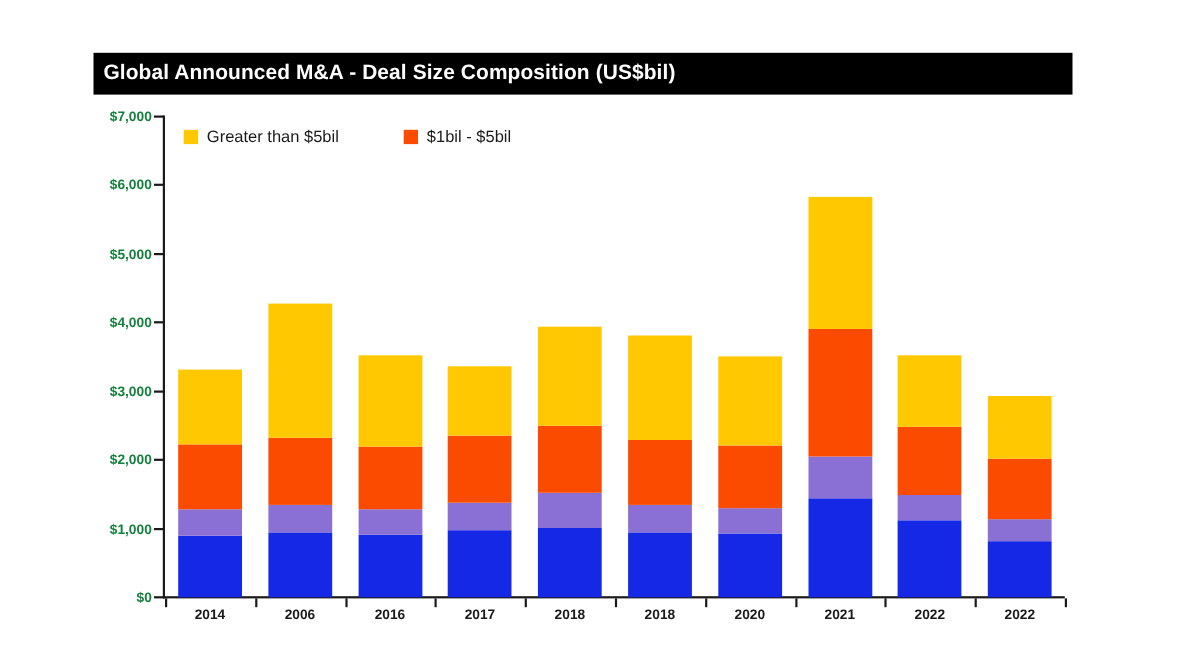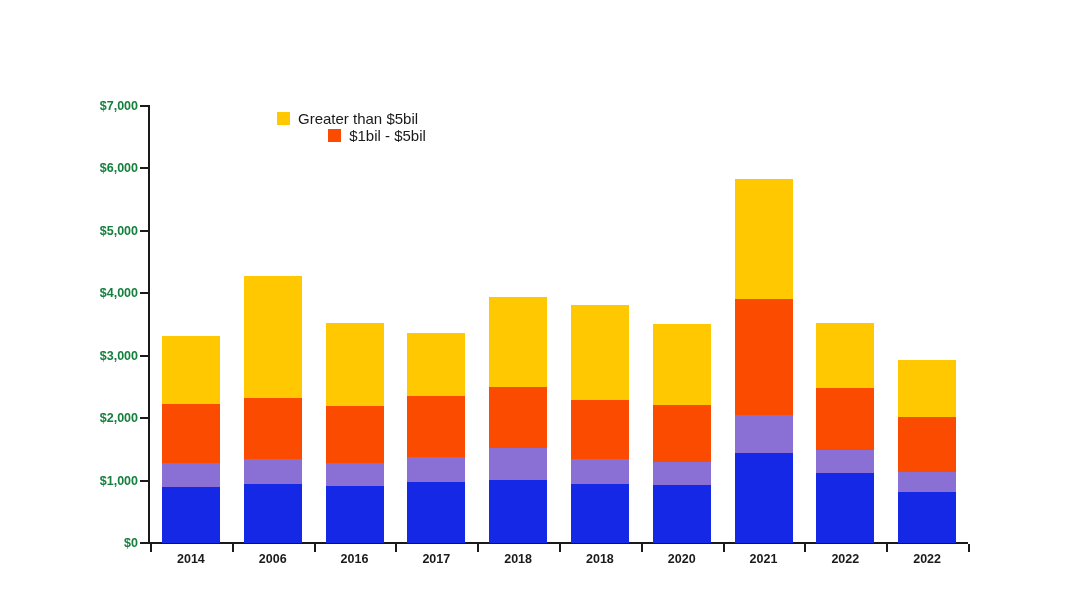--- a/index.html
+++ b/index.html
@@ -49,37 +49,40 @@
   
   .bar-group{position:absolute;bottom:0;}
   .seg{position:absolute;width:100%;left:0;}
   .seg.s-gt5{background:#ffc800;}
   .seg.s-1to5{background:#fa4b00;}
   .seg.s-500to1{background:#8a6fd4;}
   .seg.s-lt500{background:#1428e6;}
 
   
   .legend{position:absolute;left:167px;top:110px;width:420px;}
-  .legend-row{display:flex;height:29px;align-items:center;flex-direction:column;}
+  .legend-row{display:flex;height:29px;align-items:center;}
   .legend-item{display:flex;align-items:center;}
   .legend-item.col1{width:200px;}
   .legend-swatch{width:13px;height:13px;margin-right:8px;flex:none;}
   .legend-label{font-size:15px;color:#1a1a1a;white-space:nowrap;}
   .sw-gt5{background:#ffc800;}
   .sw-1to5{background:#fa4b00;}
   .sw-500to1{background:#8a6fd4;}
   .sw-lt500{background:#1428e6;}
 </style>
 </head>
 <body>
 
 <div id="page">
 
   <div class="chart">
 
+    <div class="title-bar">
+      <span class="title-text">Global Announced M&amp;A - Deal Size Composition (US$bil)</span>
+    </div>
 
     <div class="axis-y-line"></div>
     <div class="axis-x-line"></div>
 
     <div class="ylabels-wrap" id="ylabels">
         <div class="ylabel" style="top: 543px;">$0</div>
         <div class="ylabel" style="top: 480.5px;">$1,000</div>
         <div class="ylabel" style="top: 418px;">$2,000</div>
         <div class="ylabel" style="top: 355.5px; text-align: right;">$3,000</div>
         <div class="ylabel" style="top: 293px;">$4,000</div>

